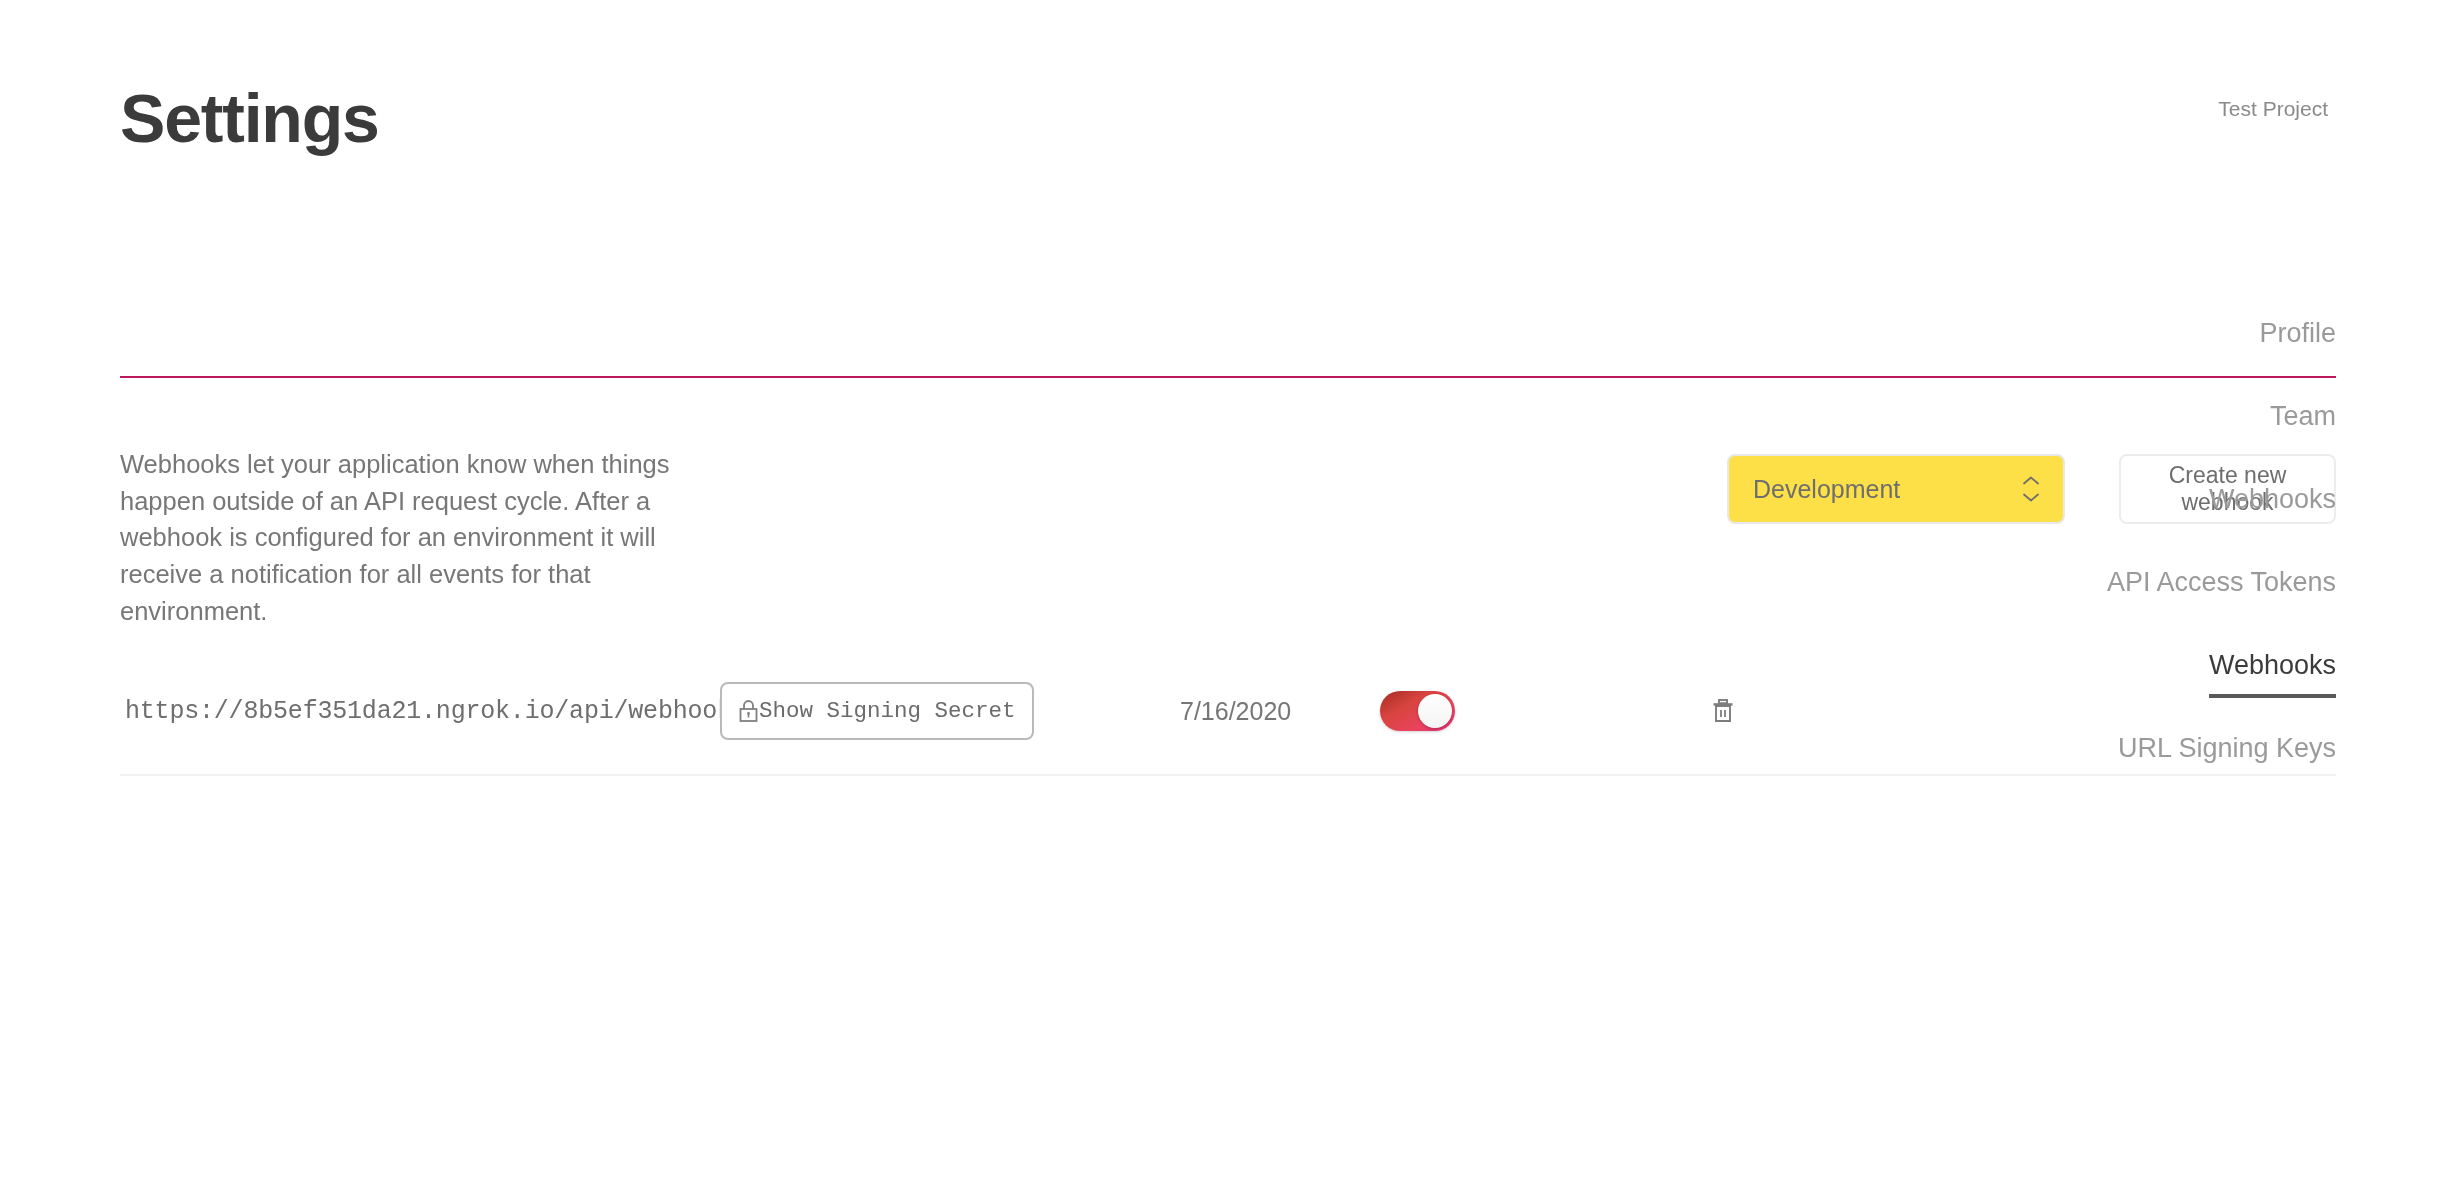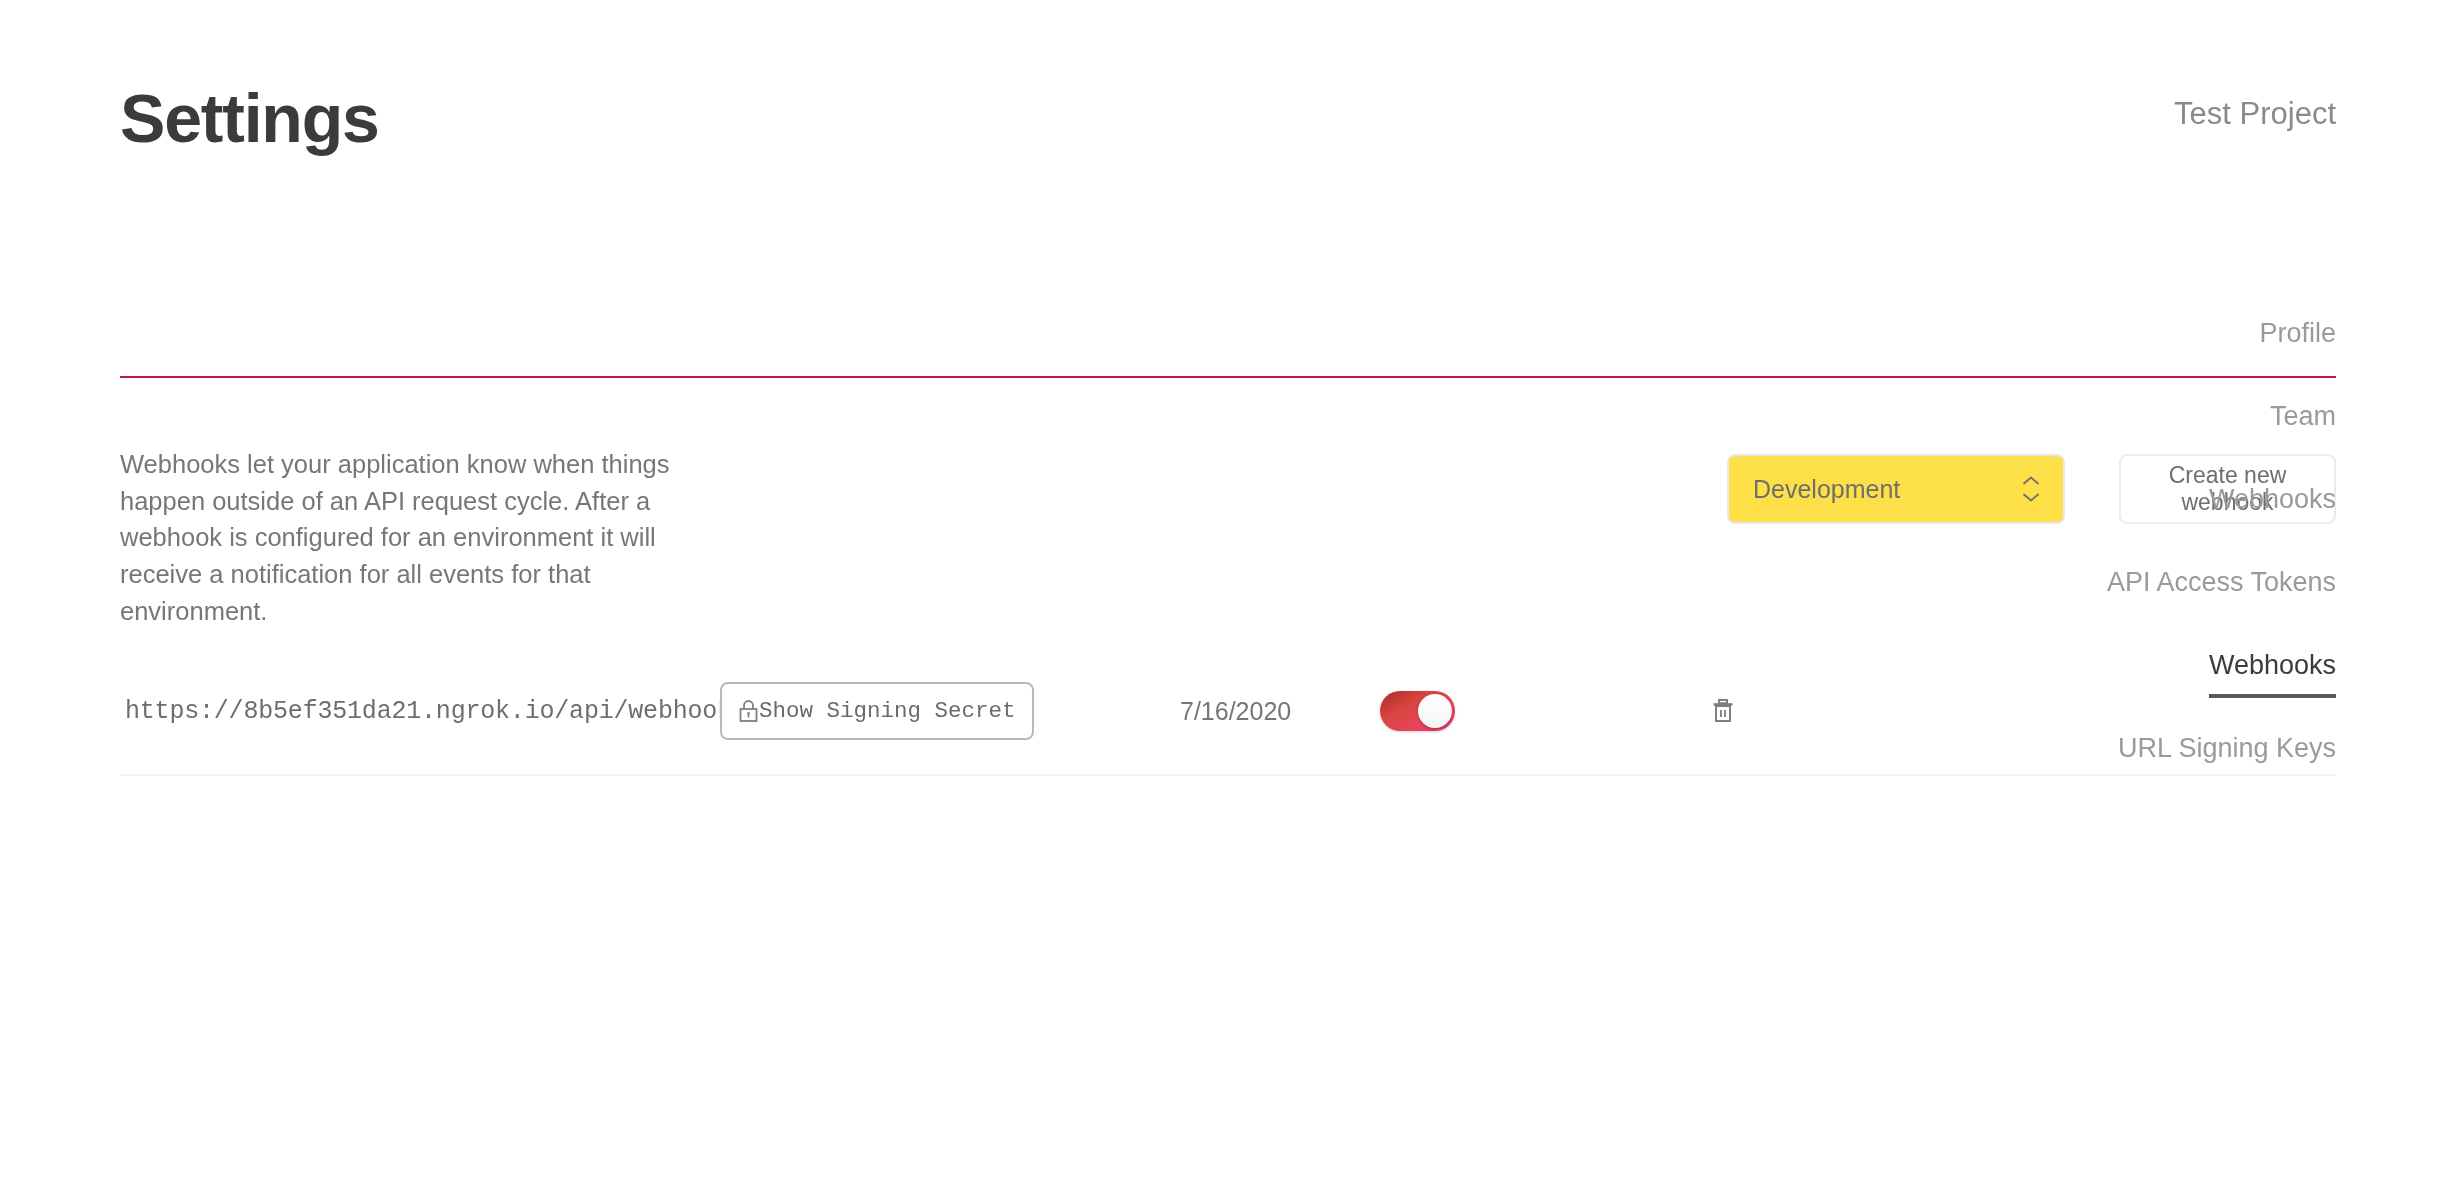--- a/index.html
+++ b/index.html
@@ -30,23 +30,23 @@
     left: 0;
     top: 84px;
     font-size: 68px;
     font-weight: 700;
     color: #3b3b3b;
     letter-spacing: -1.2px;
     line-height: 1;
   }
   .project-name {
     position: absolute;
-    right: 0;
+    right: 8px;
     top: 98px;
-    font-size: 31px;
+    font-size: 21px;
     font-weight: 400;
     color: #8a8a8a;
     line-height: 1;
   }
 
   
   .tabs {
     position: relative;
     display: flex;
     align-items: flex-end;

